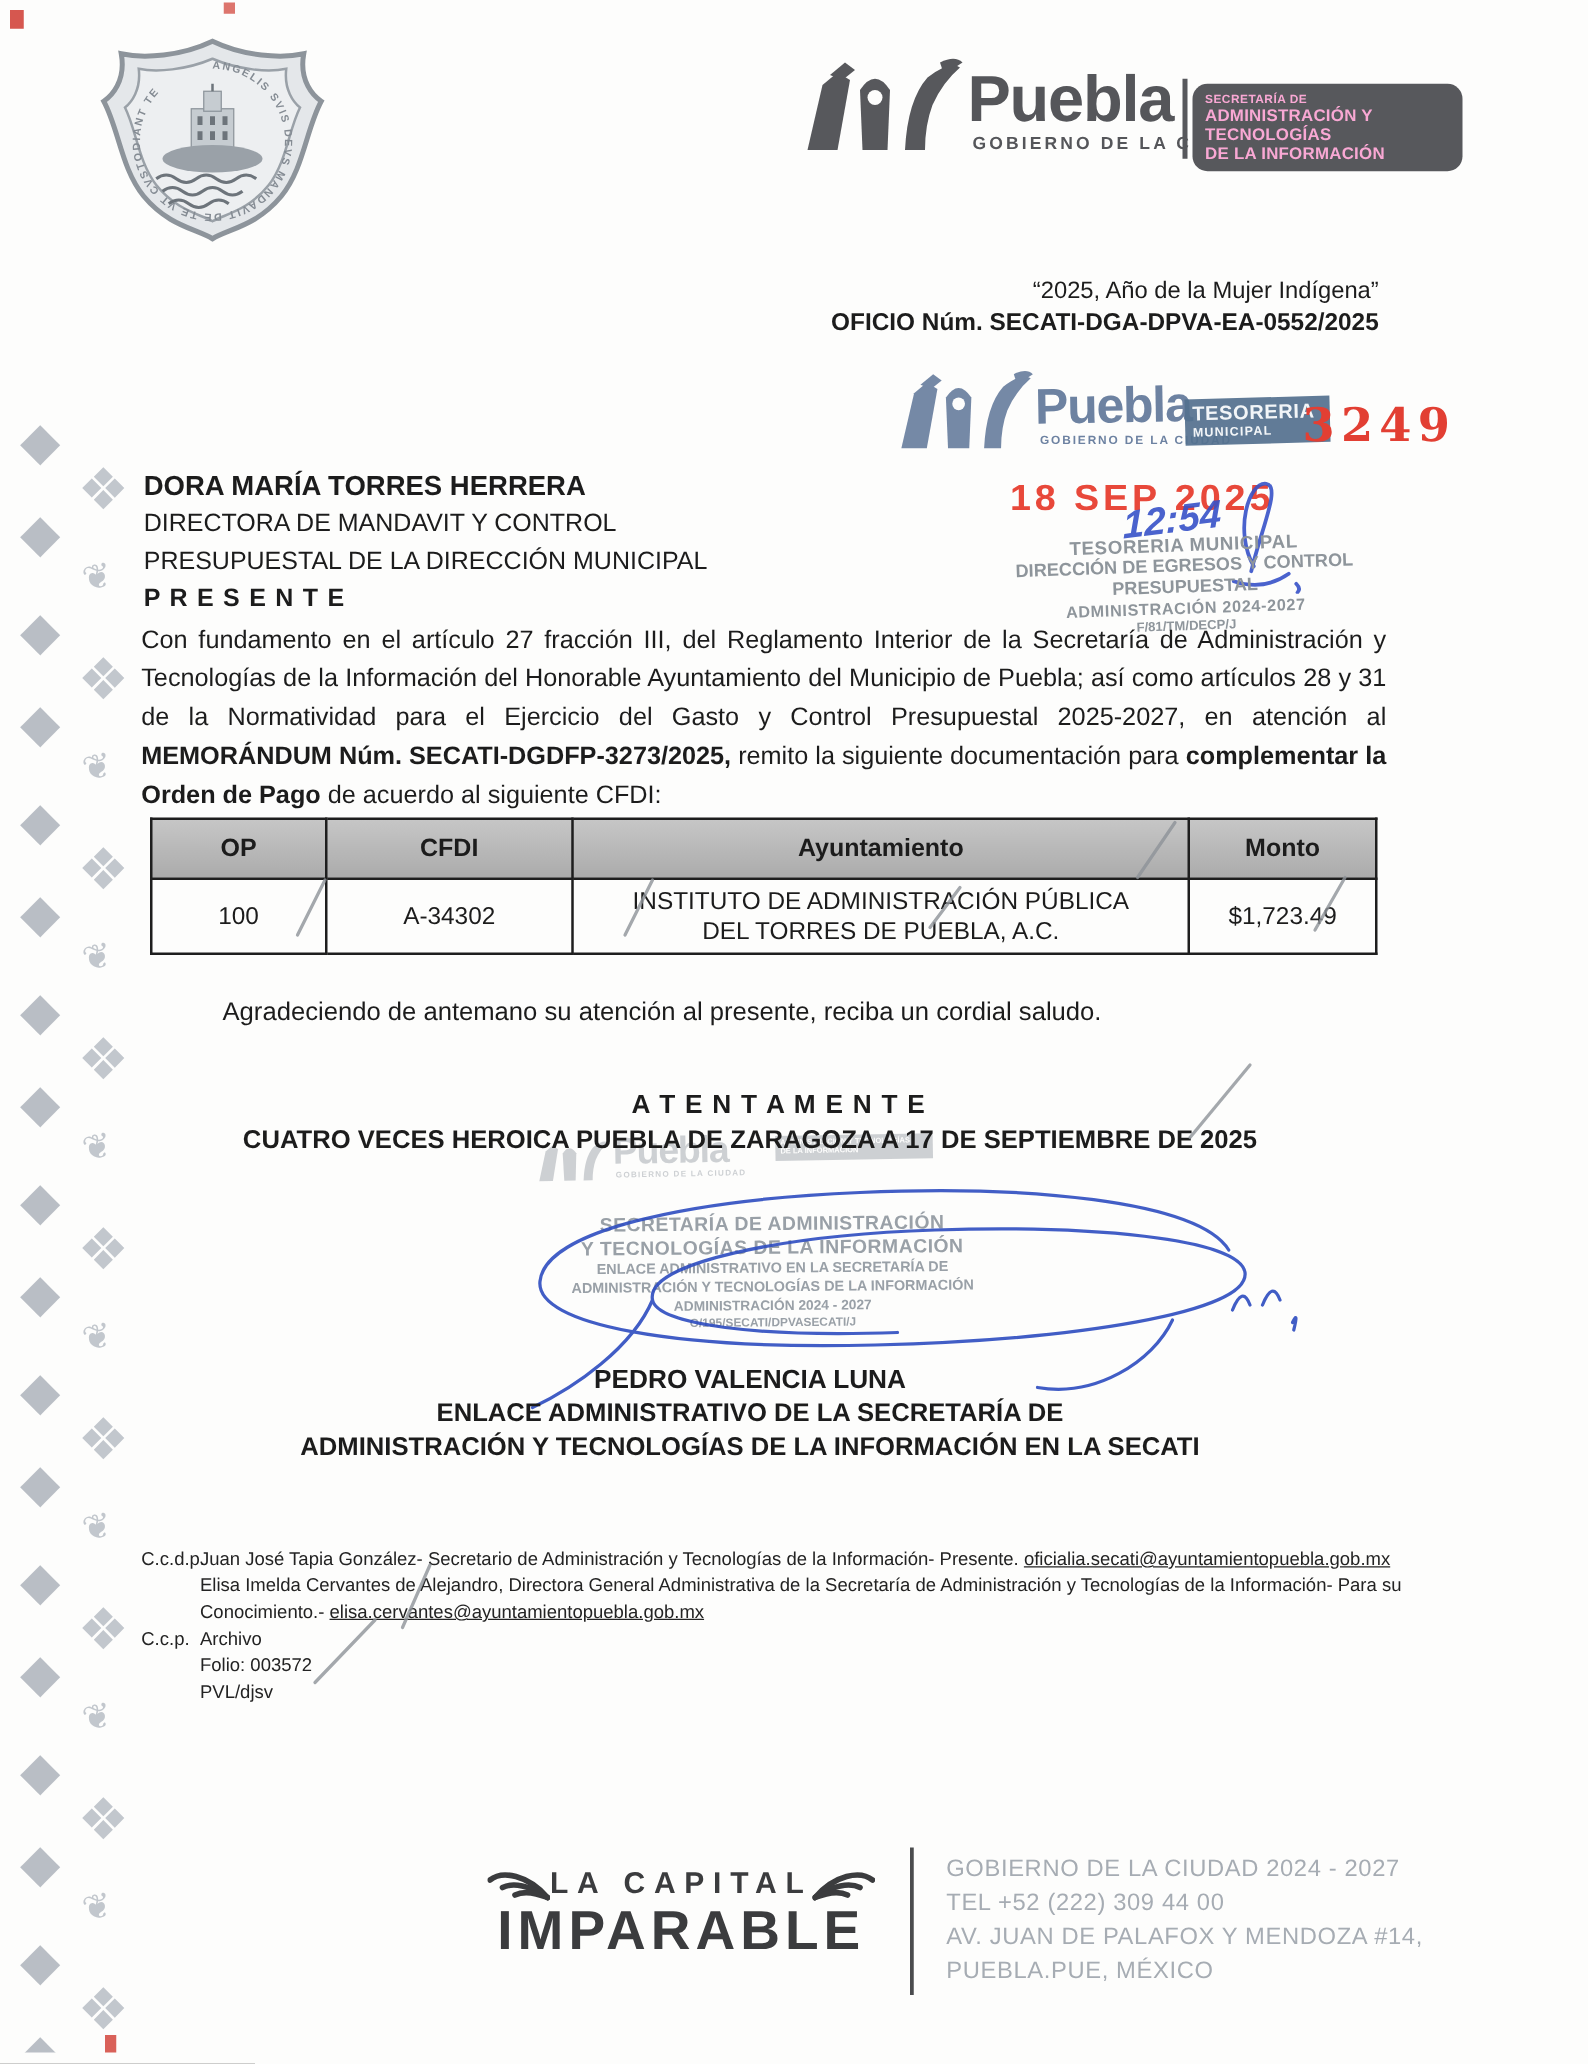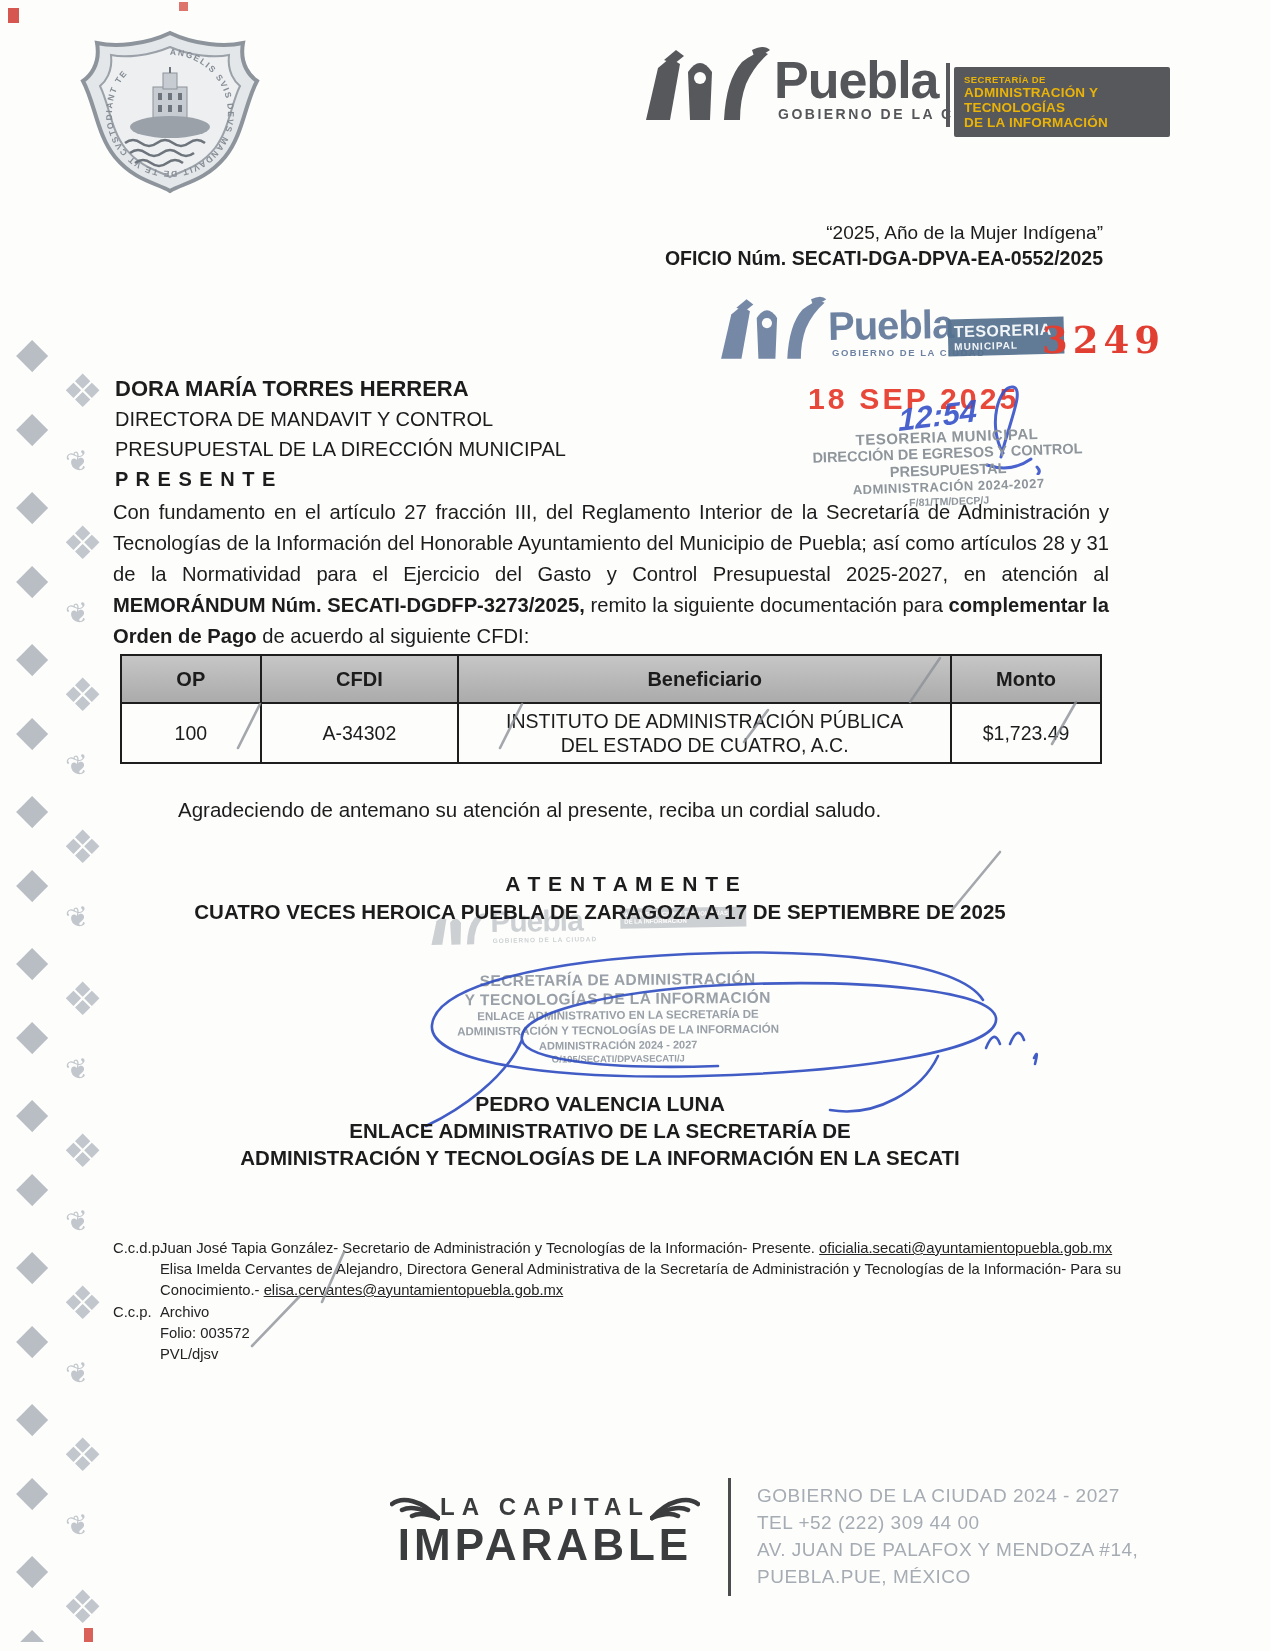--- a/index.html
+++ b/index.html
@@ -12,21 +12,21 @@
   
   #ornament-strip{position:absolute;left:10px;top:332px;width:110px;height:1310px;overflow:hidden;}
   .orn-unit{position:absolute;left:0;width:110px;height:152px;}
   .orn{position:absolute;color:#b9bec5;line-height:1;user-select:none;}
   .orn.diamond{font-size:42px;}
   .orn.quatre{font-size:46px;color:#c2c7cd;}
   .orn.leaf{font-size:28px;color:#c2c7cd;transform:rotate(-12deg);}
   
   #brand-word{font-size:52px;font-weight:bold;color:#55565a;letter-spacing:-1px;}
   #brand-sub{font-size:14px;font-weight:bold;color:#55565a;letter-spacing:2.5px;}
-  #dept-box{background:#57585c;color:#eab308;border-radius:2px;padding:7px 10px;width:196px;}
+  #dept-box{background:#57585c;color:#f9a8d4;border-radius:12px;padding:7px 10px;width:196px;}
   #dept-box .l1{font-size:9.5px;font-weight:bold;letter-spacing:.4px;}
   #dept-box .l2,#dept-box .l3{font-size:13.5px;font-weight:bold;letter-spacing:.2px;line-height:15px;}
   #dept-bar{background:#57585c;width:4px;height:64px;}
   
   #quote-line{font-size:19px;width:520px;text-align:right;}
   #oficio-line{font-size:19.5px;font-weight:bold;width:620px;text-align:right;}
   
   .stamp-blue{color:#5e7598;}
   #rs-word{font-size:40px;font-weight:bold;letter-spacing:-1px;transform:rotate(-1deg);opacity:.9;}
   #rs-sub{font-size:9.5px;font-weight:bold;letter-spacing:1.5px;opacity:.9;}
@@ -249,27 +249,27 @@
     <colgroup>
         <col style="width:140px">
         <col style="width:198px">
         <col style="width:494px">
         <col style="width:150px">
       </colgroup>
     <tbody>
         <tr>
       <th>OP</th>
       <th>CFDI</th>
-      <th>Beneficiario</th>
+      <th>Ayuntamiento</th>
       <th>Monto</th>
     </tr>
     <tr>
       <td>100</td>
       <td>A-34302</td>
-      <td style="padding:0 28px;">INSTITUTO DE ADMINISTRACIÓN PÚBLICA DEL ESTADO DE CUATRO, A.C.</td>
+      <td style="padding:0 28px;">INSTITUTO DE ADMINISTRACIÓN PÚBLICA DEL TORRES DE PUEBLA, A.C.</td>
       <td>$1,723.49</td>
     </tr>
   </tbody>
     </table>
 
   <div class="abs" id="closing-line" style="left:178px;top:798px;">Agradeciendo de antemano su atención al presente, reciba un cordial saludo.</div>
 
   <div class="abs" id="faint-stamp" style="left:428px;top:903px;width:360px;">
     <svg style="position:absolute;left:0;top:4px;" width="60" height="38" viewBox="0 0 132 78">
       <g fill="#8d949c">

